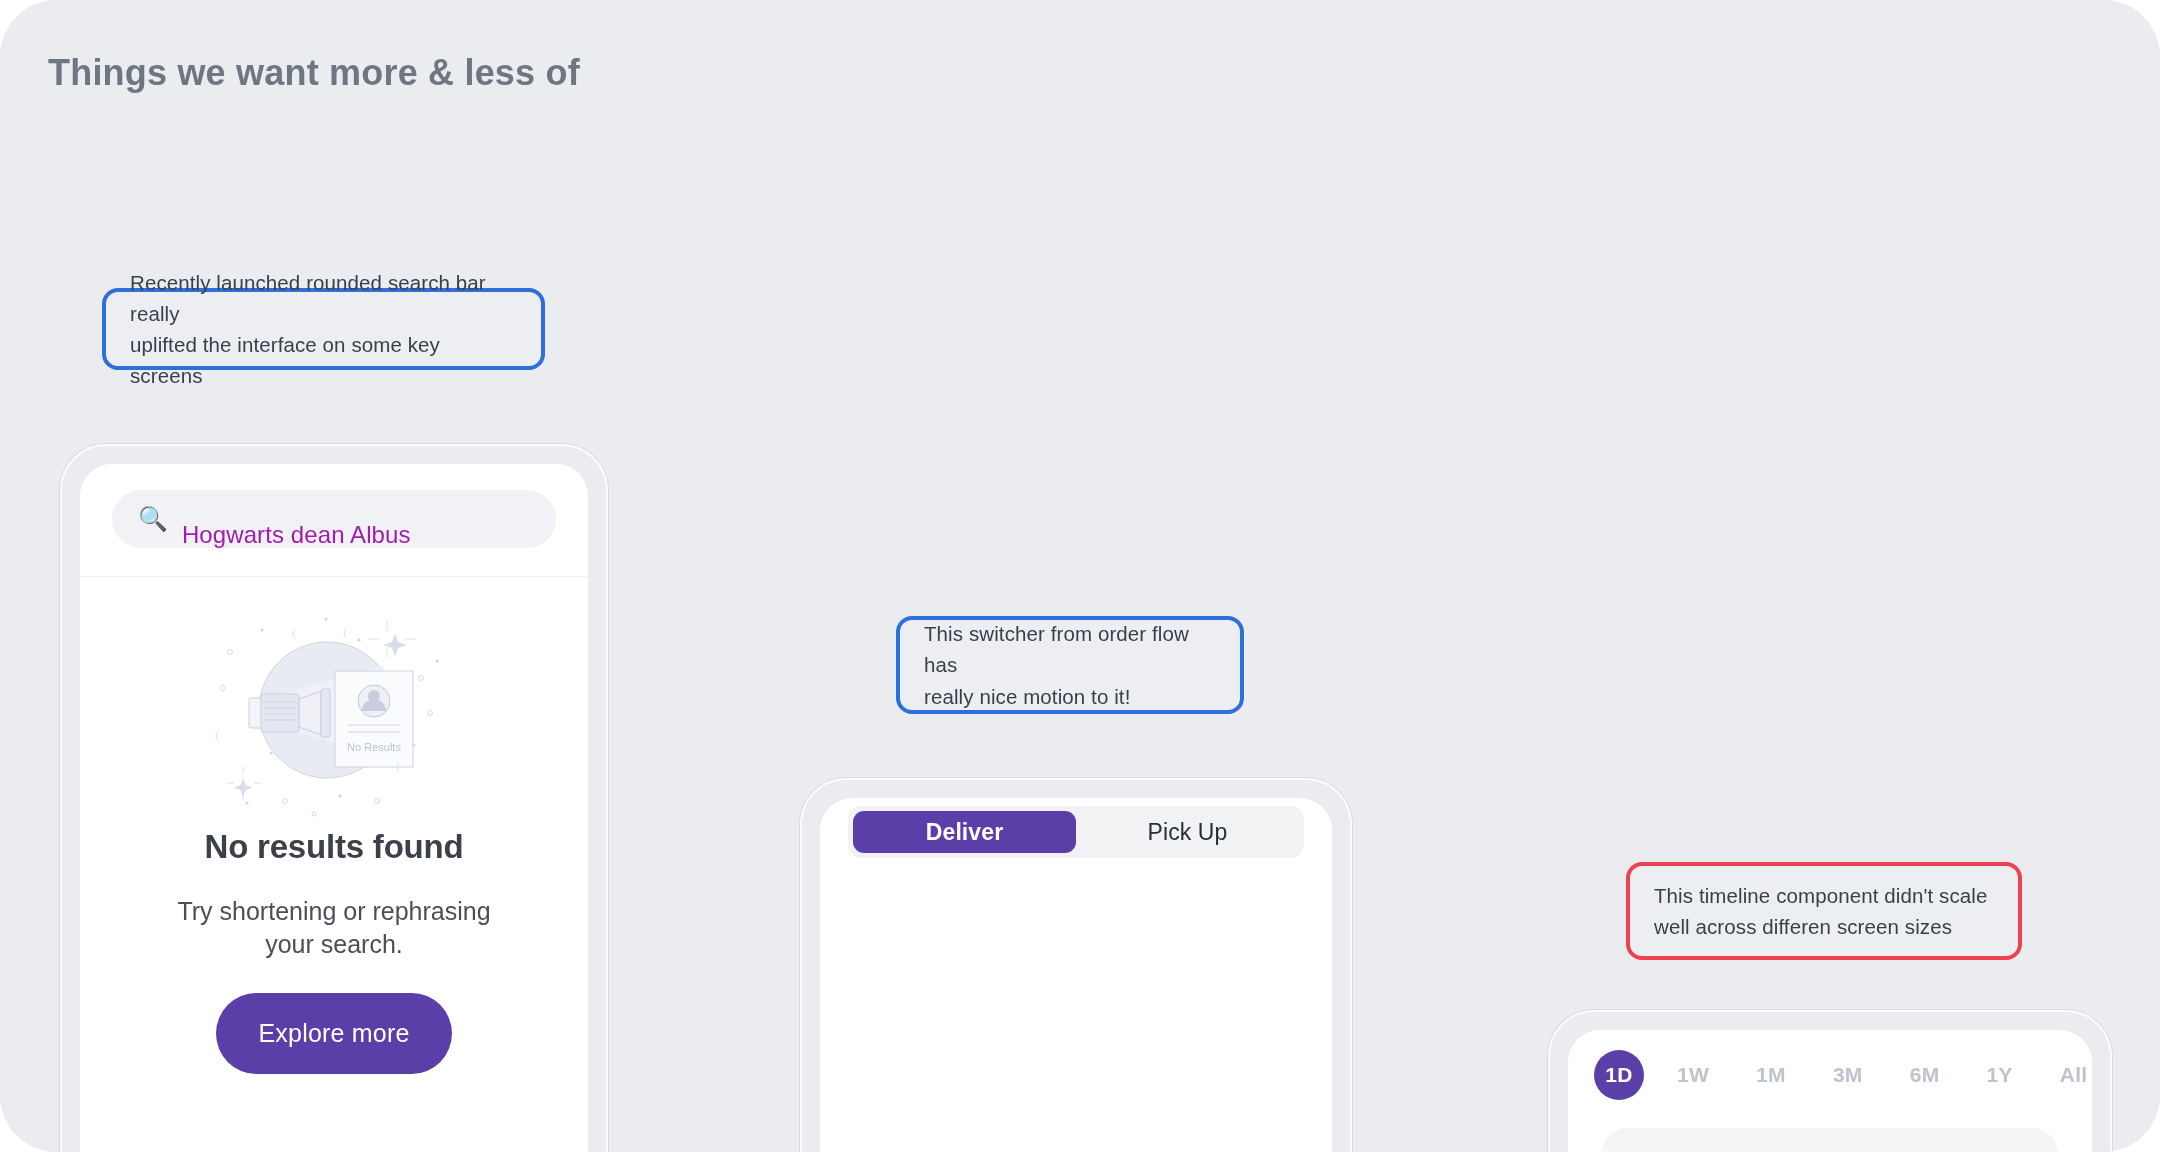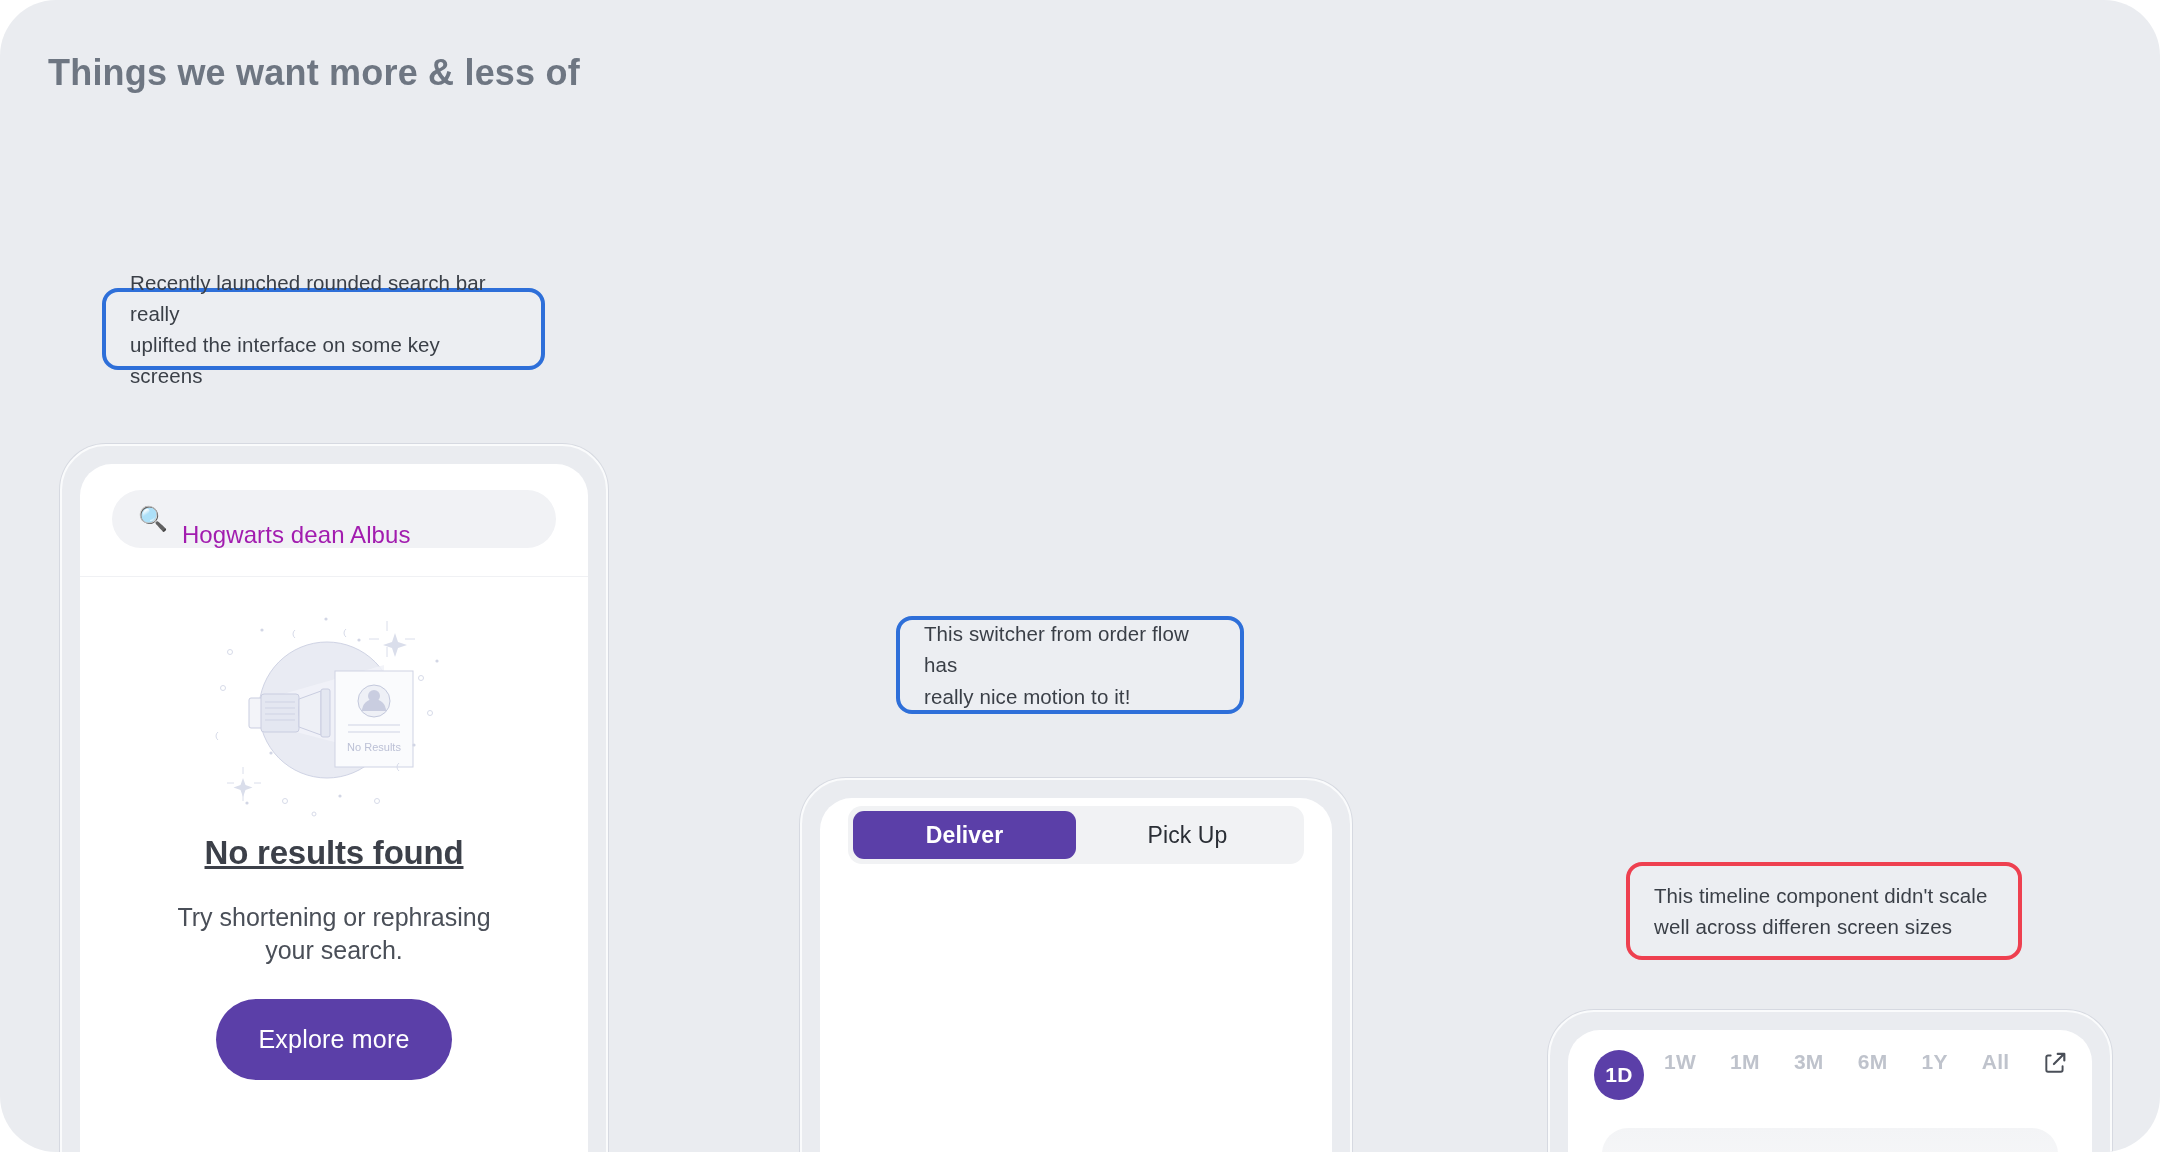--- a/index.html
+++ b/index.html
@@ -97,26 +97,25 @@
   }
 
   .empty-state {
     padding:26px 30px 0 30px;
     display:flex;
     flex-direction:column;
     align-items:center;
   }
   .illu { width:250px; height:215px; display:block; }
   .empty-title {
-    margin-top:16px;
+    margin-top:10px;
     font-size:33px;
     font-weight:700;
     color:#3C4049;
     letter-spacing:-.2px;
-    text-decoration:underline;
   }
   .empty-sub {
     margin-top:29px;
     font-size:25px;
     line-height:1.32;
     color:#4A4F58;
     text-align:center;
     white-space:pre-line;
   }
   .cta {
@@ -153,42 +152,42 @@
     font-weight:500;
     color:#22262D;
     letter-spacing:.1px;
   }
   .segmented {
     margin:8px 28px 0 28px;
     background:#F1F2F4;
     border-radius:14px;
     display:flex;
     padding:5px;
-    height:58px;
+    height:52px;
   }
   .seg {
     flex:1;
     display:flex;
     align-items:center;
     justify-content:center;
     border-radius:11px;
     font-size:23px;
     font-weight:500;
     color:#2A2E35;
     cursor:pointer;
     letter-spacing:.1px;
   }
   .seg.active { background:#5B3FA8; color:#ffffff; font-weight:700; }
 
   
   .timeline-row {
     display:flex;
-    align-items:flex-start;
+    align-items:center;
     padding:20px 26px 0 26px;
-    gap:6px;
+    gap:19px;
   }
   .tl-item {
     font-size:21px;
     font-weight:600;
     color:#BFC3CC;
     letter-spacing:.3px;
     padding:0 14px;
     cursor:pointer;
     white-space:nowrap;
   }

